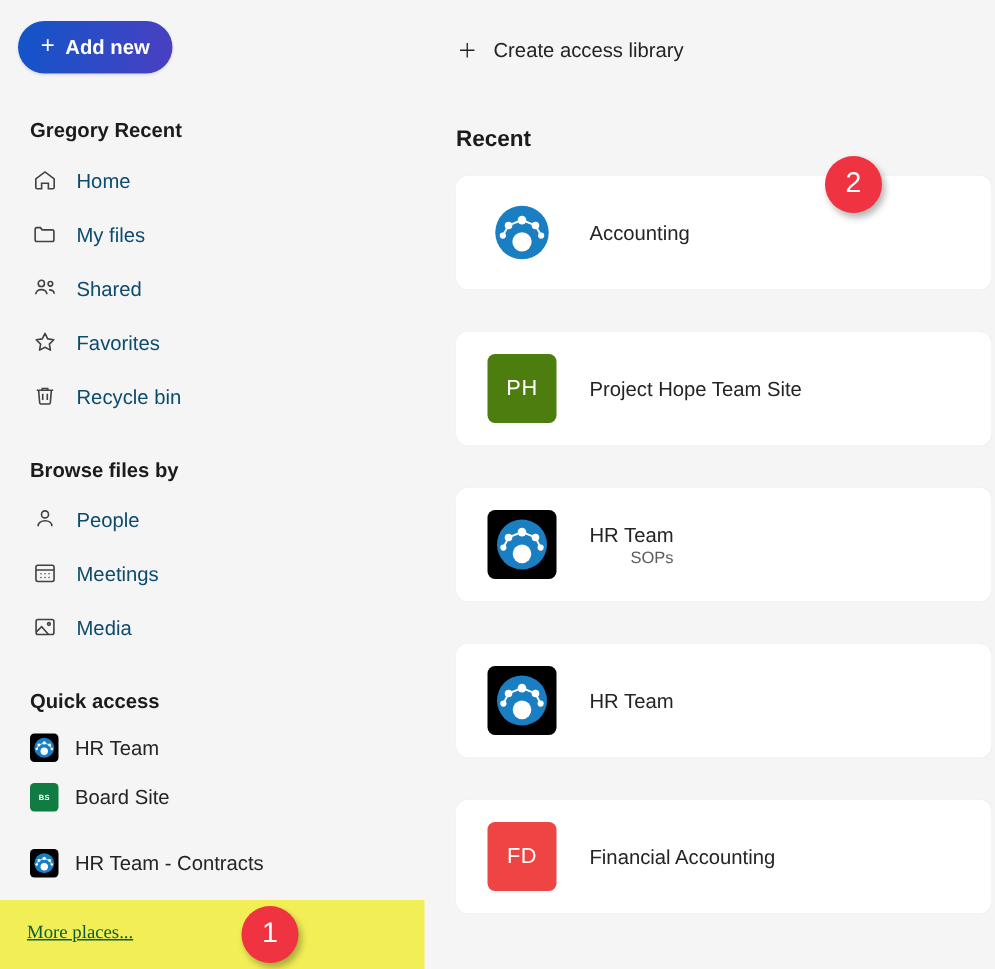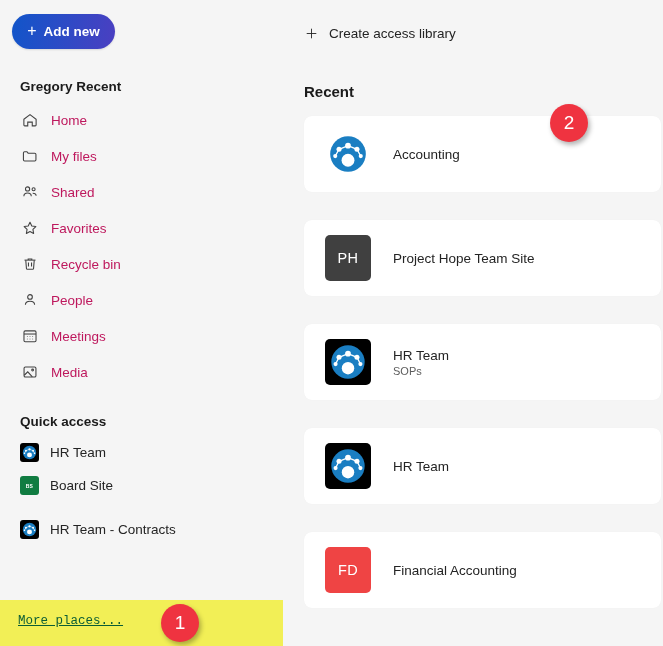--- a/index.html
+++ b/index.html
@@ -59,21 +59,21 @@
   .sb-head-browse { margin-top: 24px; margin-bottom: 7px; }
   .sb-head-quick  { margin-top: 24px; margin-bottom: 7px; }
 
   .nav-item {
     height: 36px;
     display: flex;
     align-items: center;
     padding-left: 20px;
     gap: 12px;
     cursor: pointer;
-    color: #be185d;
+    color: #0c4a6e;
     font-size: 13.5px;
   }
   .nav-item .ico {
     width: 19px; height: 19px;
     display: flex; align-items: center; justify-content: center;
     flex: 0 0 19px;
   }
   .nav-item .ico svg { display:block; }
   .nav-item .lbl { white-space: nowrap; }
 
@@ -106,21 +106,21 @@
     width: 283px; height: 46px;
     background: #f2ef56;
   }
   .more-link {
     position: absolute;
     left: 18px; top: 14px;
     font-size: 12.5px;
     color: #0b5d35;
     text-decoration: underline;
     cursor: pointer;
-    font-family: Liberation Mono, monospace;
+    font-family: Liberation Serif, serif;
   }
 
   
   .main {
     position: relative;
     flex: 1 1 auto;
     height: 646px;
     padding-left: 12px;
   }
   .create-lib {
@@ -151,20 +151,21 @@
     height: 76px;
     background: #ffffff;
     border-radius: 8px;
     display: flex;
     align-items: center;
     padding-left: 21px;
     gap: 22px;
     margin-bottom: 28px;
     cursor: pointer;
     box-shadow: 0 0 1px rgba(0,0,0,.05);
+    text-align: right;
   }
   .card-icon {
     width: 46px; height: 46px;
     flex: 0 0 46px;
     border-radius: 5px;
     display: flex; align-items: center; justify-content: center;
     overflow: hidden;
   }
   .card-icon .initials {
     color: #fff; font-size: 14.5px; font-weight: 400; letter-spacing: .4px;
@@ -247,20 +248,21 @@
         <svg width="18" height="18" viewBox="0 0 20 20" fill="none" stroke="#424242" stroke-width="1.2">
           <path d="M3.9 5.7h12.2"></path>
           <path d="M8 5.6V4.4h4v1.2"></path>
           <path d="M5.3 5.9l.75 9.1a1 1 0 0 0 1 .9h5.9a1 1 0 0 0 1-.9l.75-9.1"></path>
           <path d="M8.3 8.3v4.6M11.7 8.3v4.6"></path>
         </svg>
       </span>
       <span class="lbl">Recycle bin</span>
     </div>
 
+    <div class="section-head sb-head-browse">Browse files by</div>
 
     <div class="nav-item">
       <span class="ico">
         <svg width="18" height="18" viewBox="0 0 20 20" fill="none" stroke="#424242" stroke-width="1.2">
           <circle cx="10" cy="6.6" r="2.6"></circle>
           <path d="M4.9 15.3c0-2.5 2.3-4 5.1-4s5.1 1.5 5.1 4"></path>
         </svg>
       </span>
       <span class="lbl">People</span>
     </div>
@@ -377,21 +379,21 @@
               <path d="M12.2 15.9 20 12.8 27.8 15.9 31.1 21.8M12.2 15.9 8.9 21.8"></path>
             </g>
           </svg>
         </span>
         <span class="card-text">
           <span class="card-title">Accounting</span>
         </span>
       </div>
 
       <div class="card">
-        <span class="card-icon" style="background:#404040">
+        <span class="card-icon" style="background:#4d7c0f">
           <span class="initials">PH</span>
         </span>
         <span class="card-text">
           <span class="card-title">Project Hope Team Site</span>
         </span>
       </div>
 
       <div class="card">
         <span class="card-icon" style="background:#000">
           <svg width="46" height="46" viewBox="0 0 40 40">

